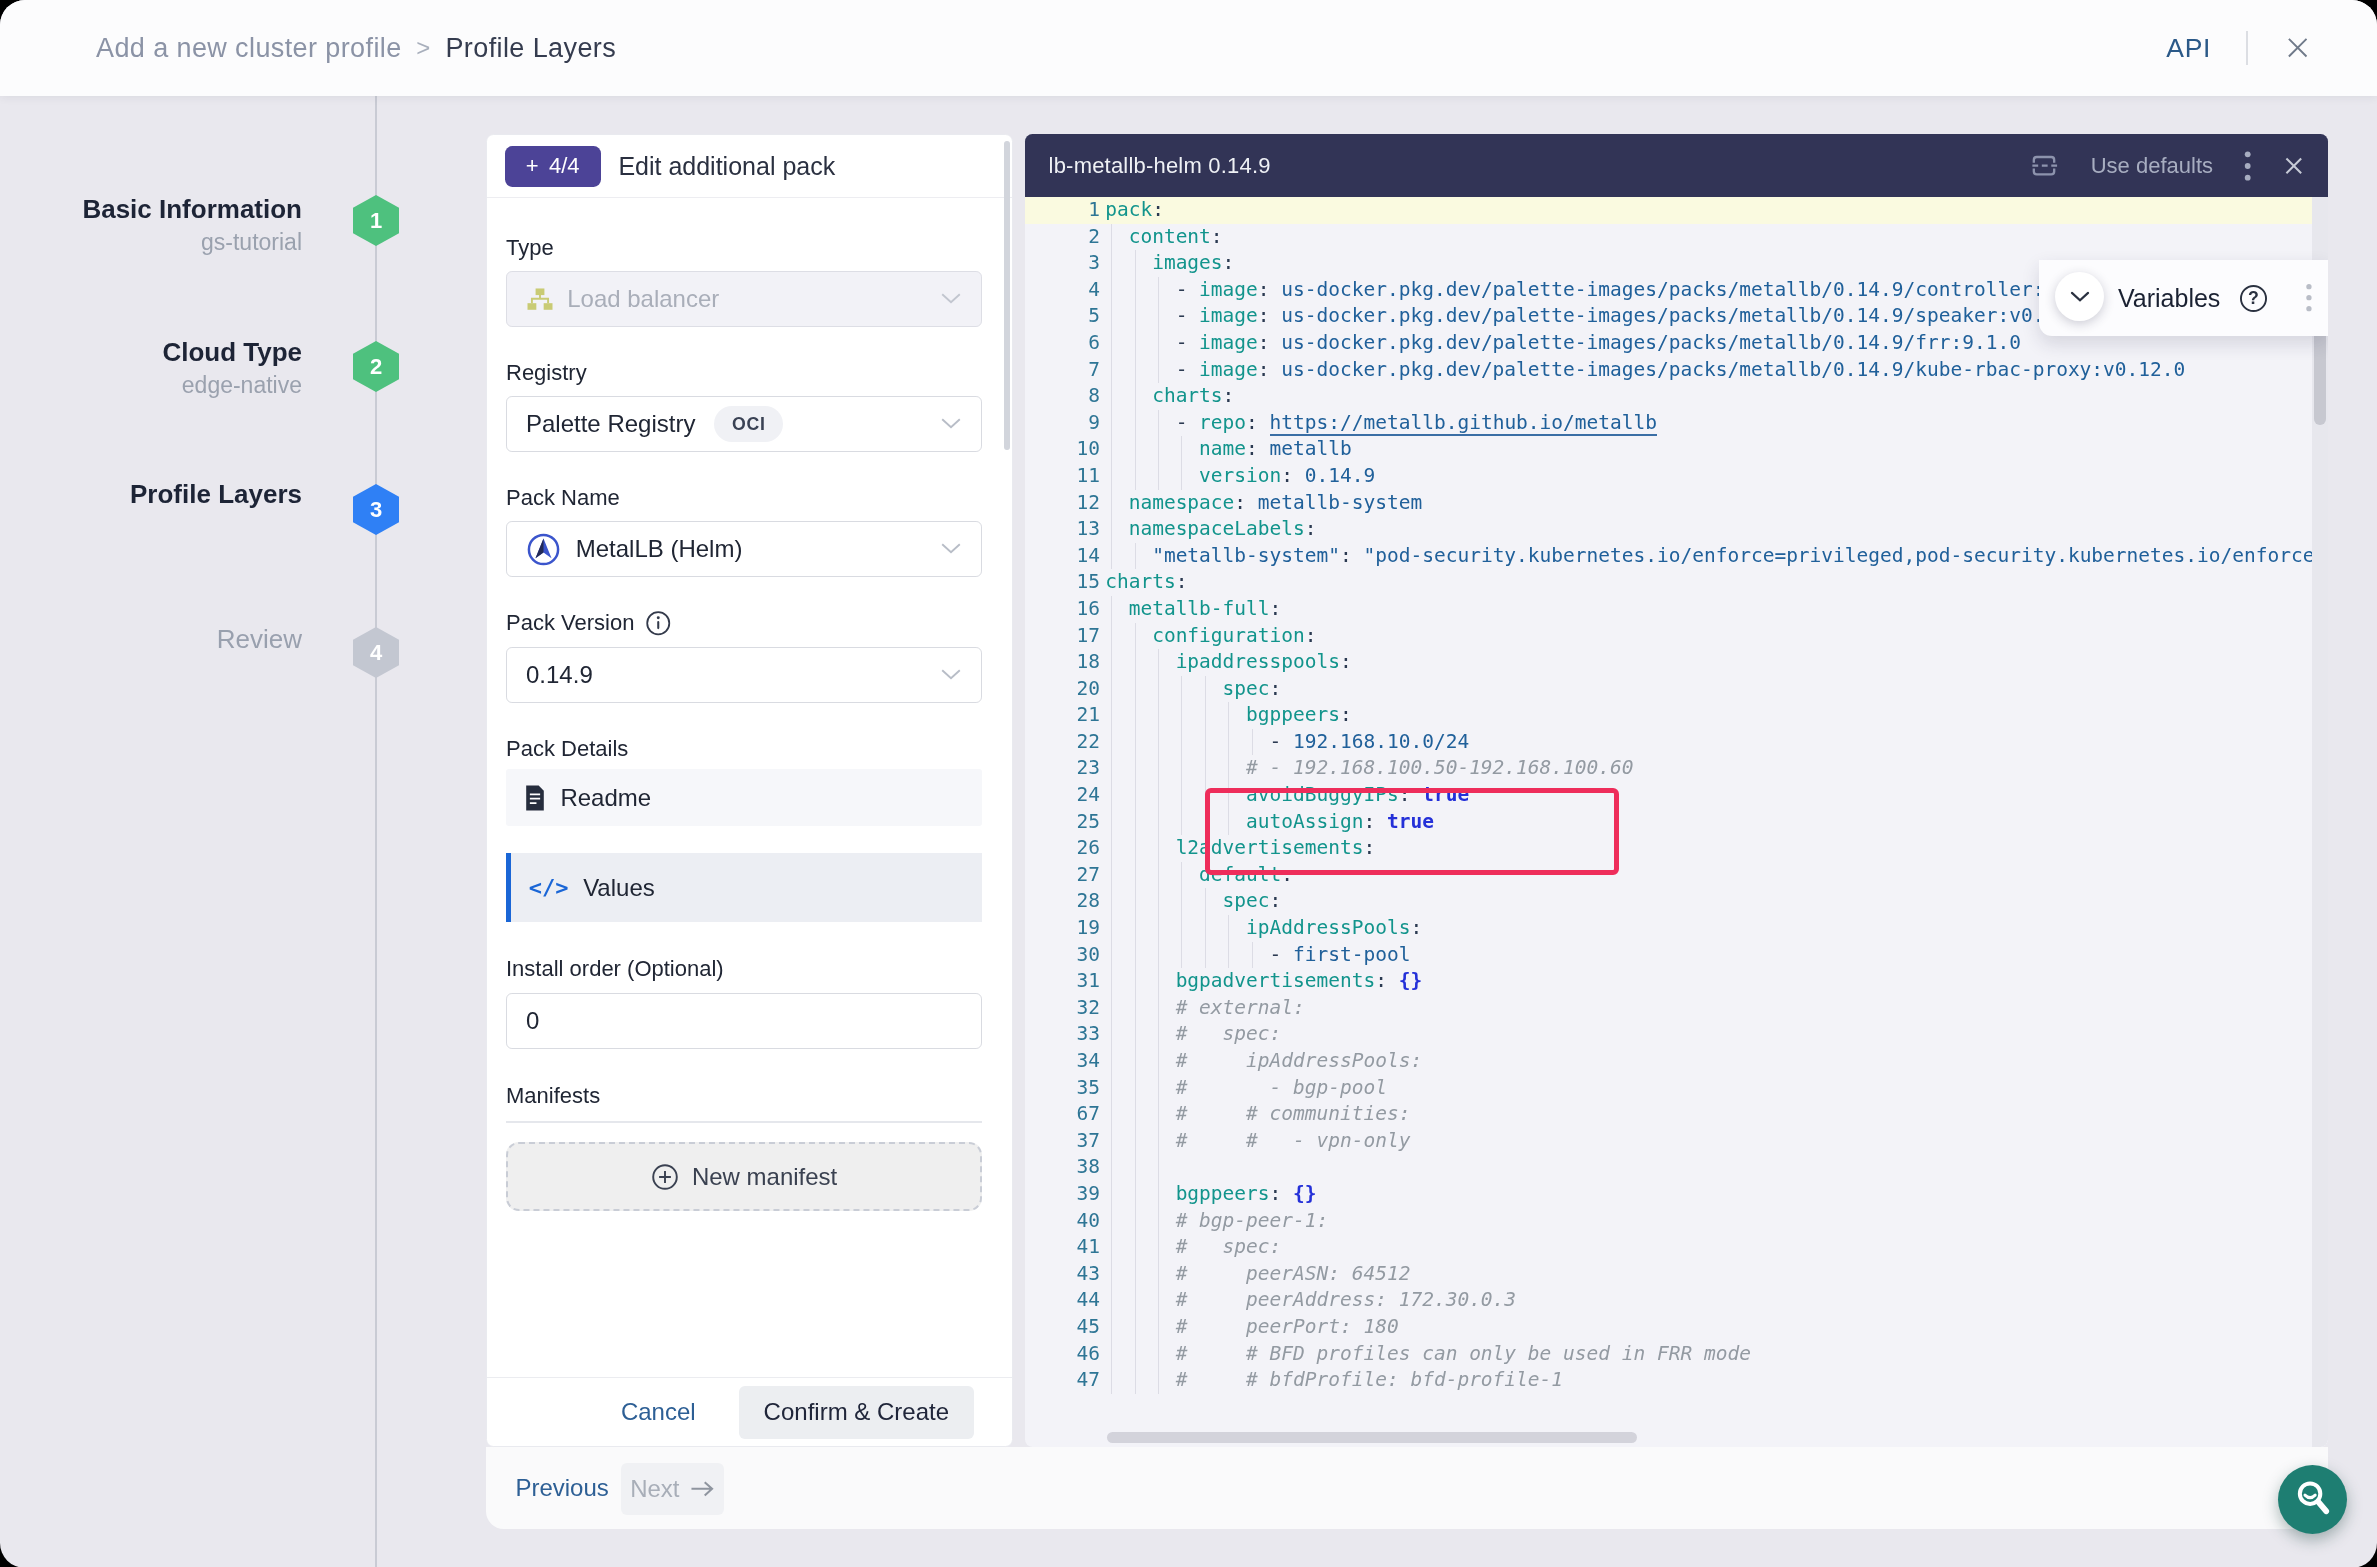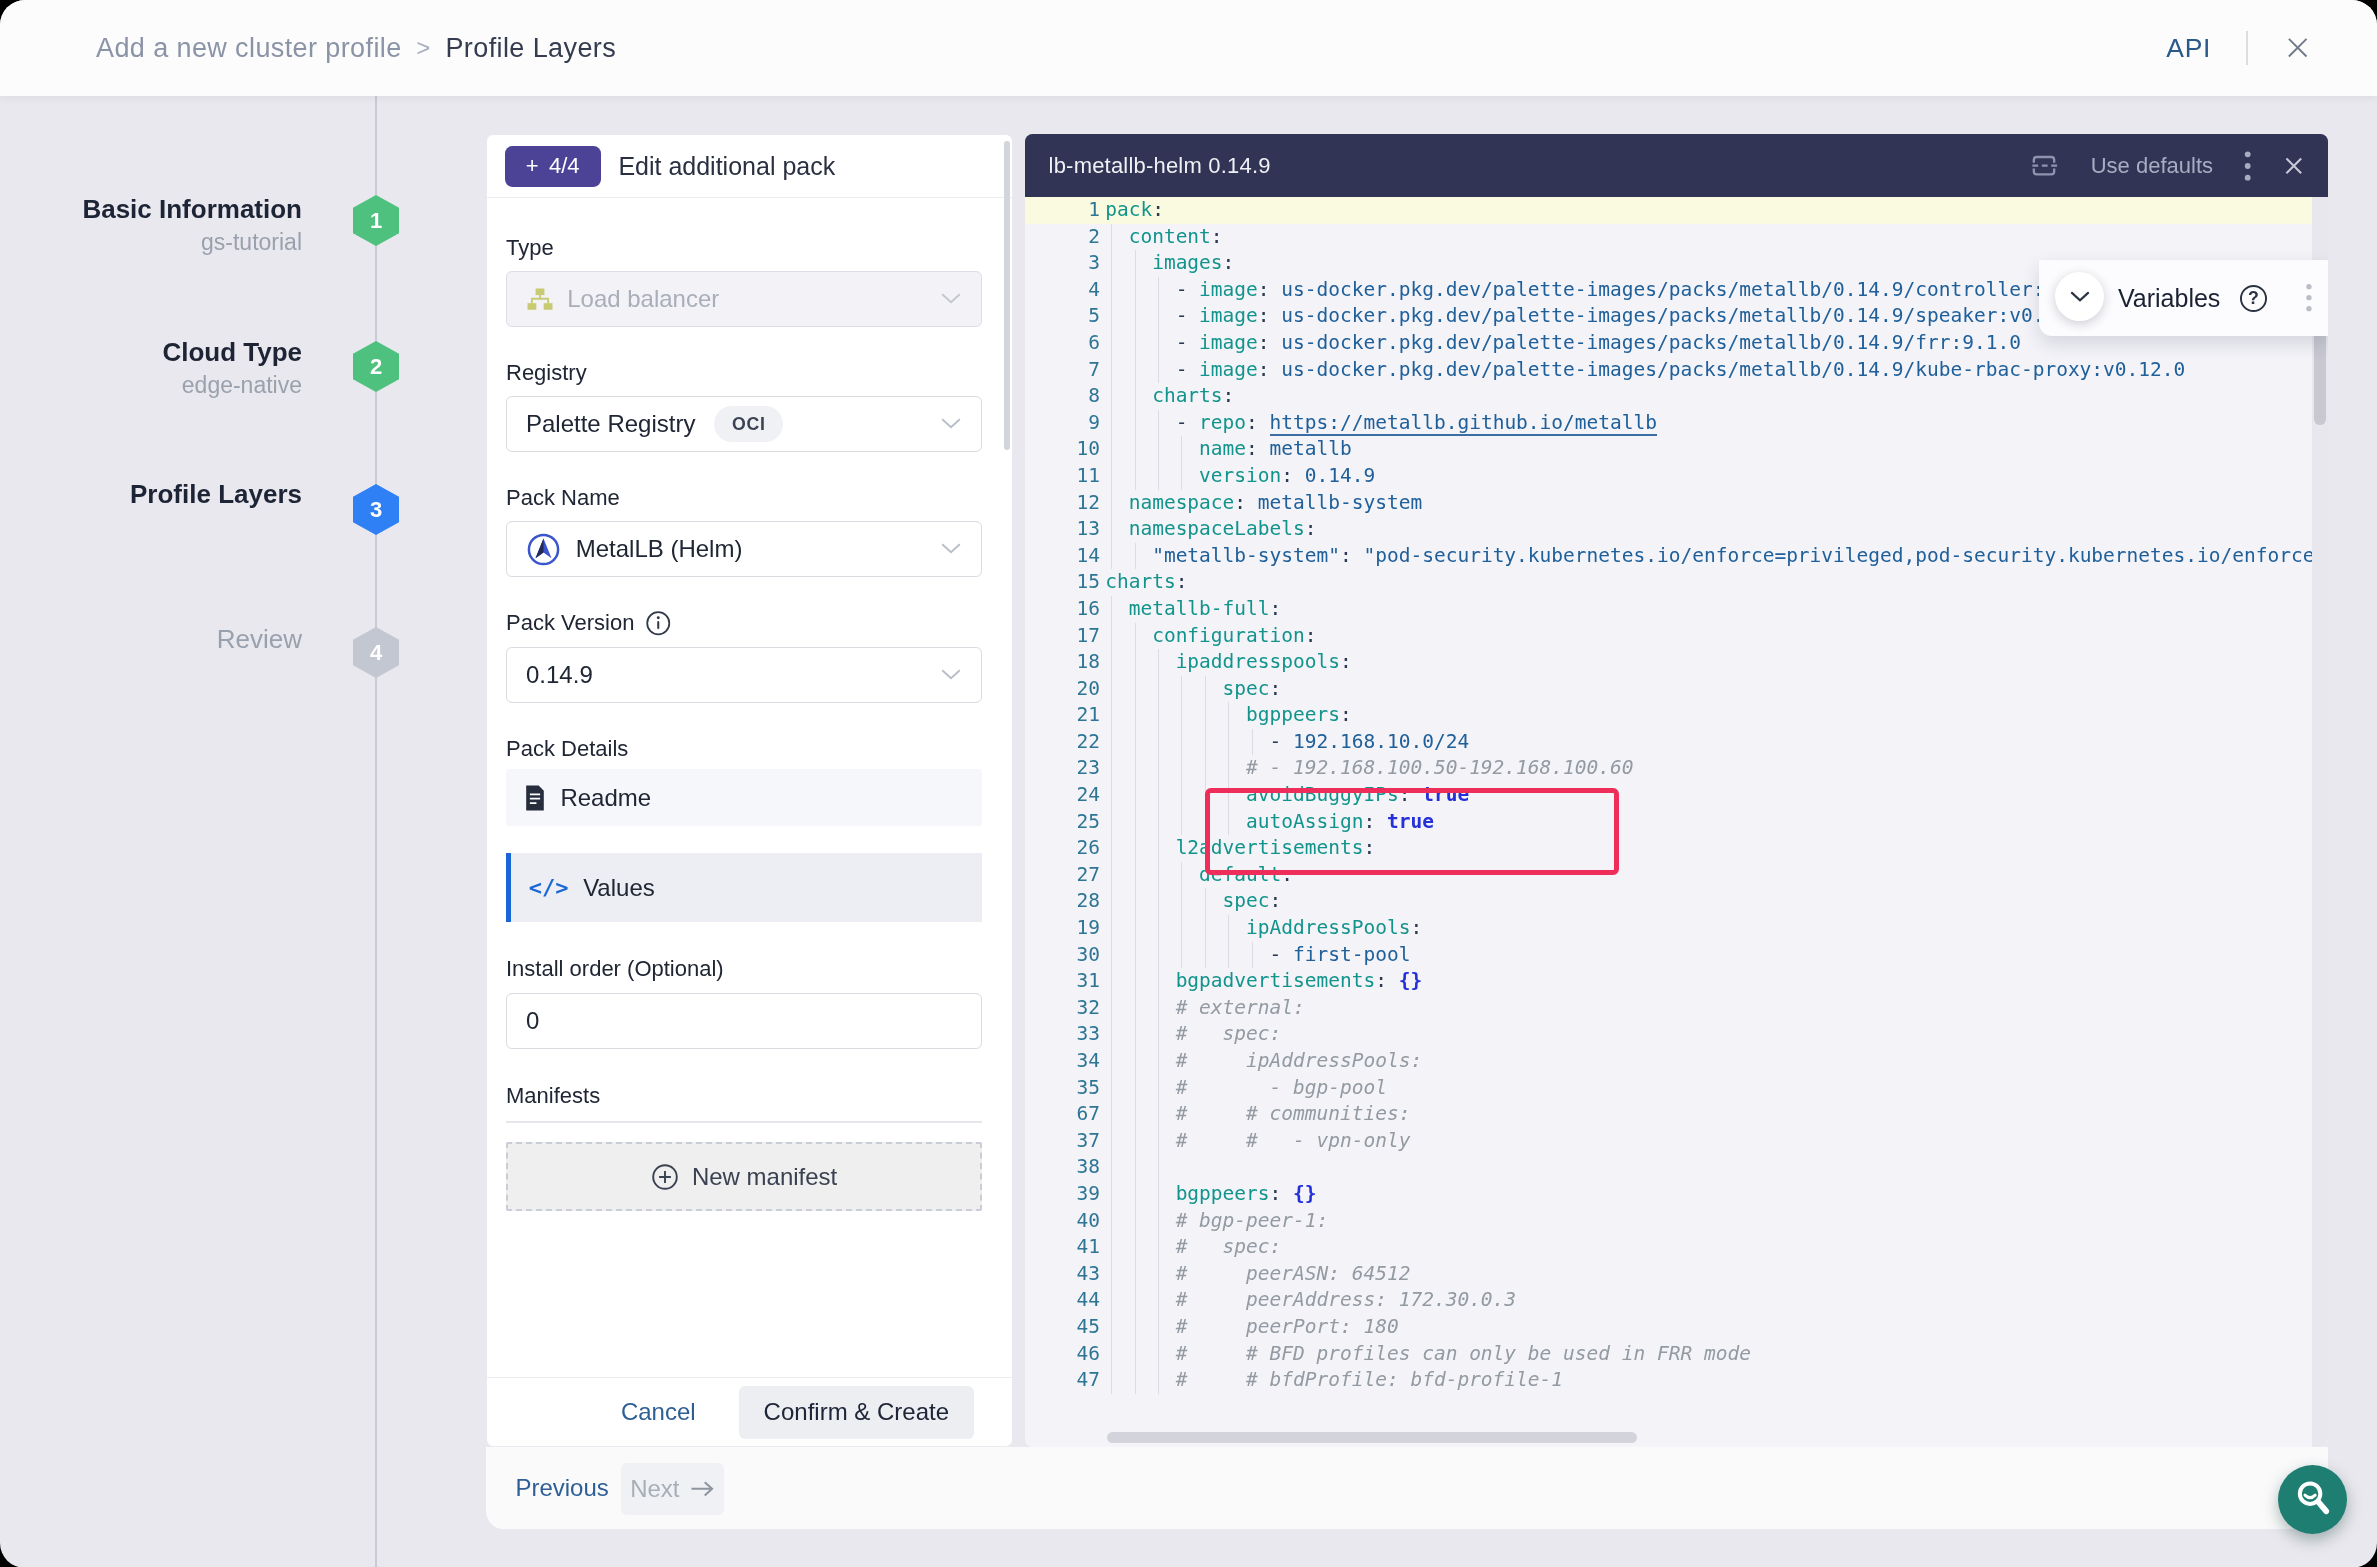--- a/index.html
+++ b/index.html
@@ -46,21 +46,21 @@
   .f-input .chev{ margin-left:auto; }
   .f-input.disabled{ background:#f2f2f7; border-color:#dddee5; color:#a9aeb9; cursor:default; }
   .oci-pill{ margin-left:19px; background:#f0f1f5; border-radius:735px; padding:7.4px 17.7px; font-size:17.7px;
     font-weight:600; letter-spacing:0.7px; color:#3a4254; }
   .detail-row{ position:absolute; left:19px; width:476px; display:flex; align-items:center; gap:14.7px;
     padding:0 17.7px; font-size:24px; color:#202634; cursor:pointer; }
   .detail-row.readme{ background:#f6f7fa; height:57px; border-radius:2.9px; }
   .detail-row.values{ background:#eceef3; height:69px; border-left:5.2px solid var(--accent-blue); }
   .values-glyph{ color:var(--accent-blue); font-family:"DejaVu Sans Mono",monospace; font-weight:bold; font-size:22px; }
   .manifest-divider{ position:absolute; left:19px; width:476px; height:1.5px; background:#e5e7ec; }
-  .dashed-btn{ position:absolute; left:19px; width:476px; height:69px; border:2.2px dashed #c9cdd6; border-radius:2px;
+  .dashed-btn{ position:absolute; left:19px; width:476px; height:69px; border:2.2px dashed #c9cdd6; border-radius:13px;
     display:flex; align-items:center; justify-content:center; gap:13.2px; font-size:24px; color:#3a4150; cursor:pointer; }
   .form-footer{ position:absolute; left:0; bottom:0; width:100%; height:69px; border-top:1.5px solid #ebecf0;
     display:flex; align-items:center; justify-content:flex-end; gap:43px; padding-right:38px; }
   .cancel-link{ color:#2d5f95; font-size:24px; font-weight:500; cursor:pointer; }
   .confirm-btn{ height:53px; padding:0 25px; background:#eceef1; border-radius:5.9px; border:none;
     font-family:inherit; font-size:24px; font-weight:500; color:#20263a; cursor:pointer; }
   .panel-scroll-thumb{ position:absolute; right:2.2px; top:5.9px; width:5.9px; height:309px; background:#d2d5dc; border-radius:2.9px; }
 
   
   .editor{ position:absolute; left:1025px; top:134px; width:1303px; height:1313px; border-radius:7.4px; z-index:10; }

